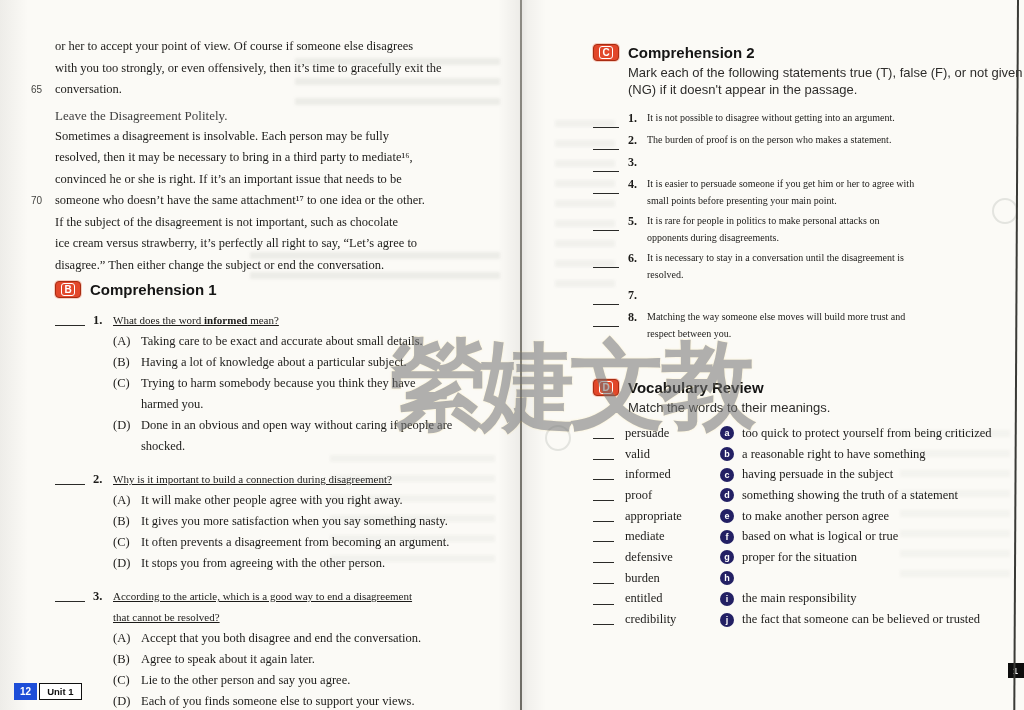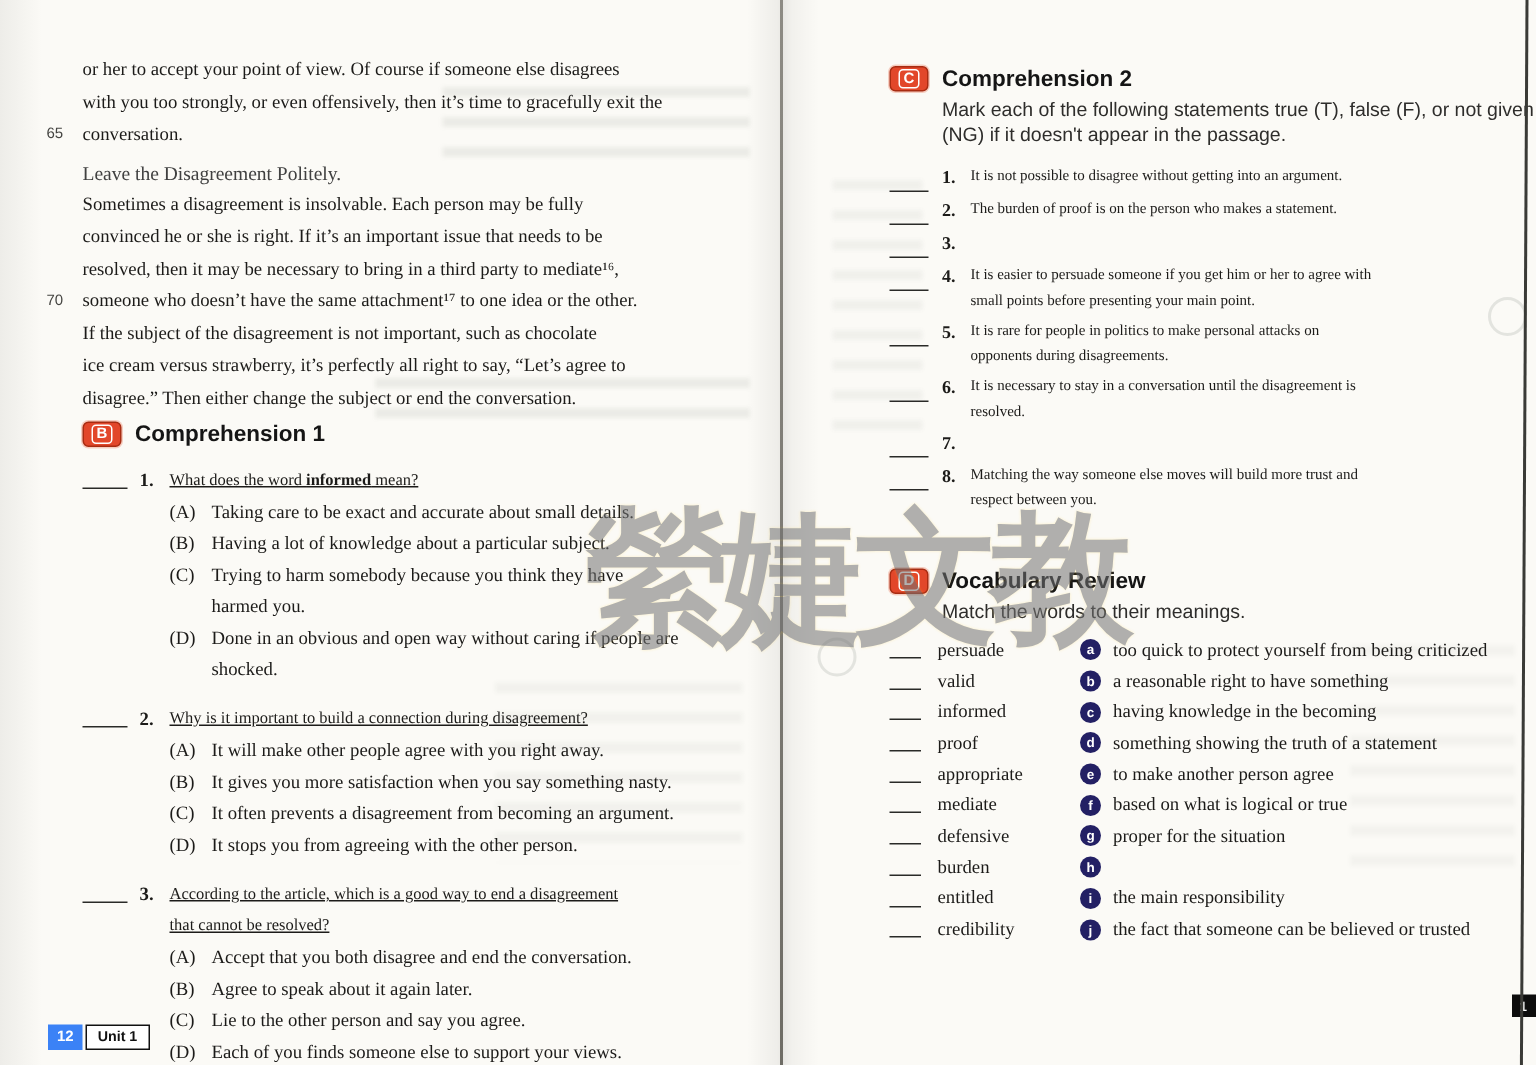--- a/index.html
+++ b/index.html
@@ -74,22 +74,22 @@
   .v-row { display:flex; align-items:center; height:20.7px; }
   .v-blank { width:21px; height:10px; margin-right:11px; margin-top:6px; flex:none; align-self:flex-start; }
   .v-word { font-size:12.5px; width:95px; flex:none; }
   .v-circle { width:14px; height:14px; border-radius:50%; background:#232064; color:#fff;
     font:bold 9px "Liberation Sans",sans-serif; display:flex; align-items:center; justify-content:center;
     margin-right:8px; flex:none; }
   .v-def { font-size:12.5px; white-space:nowrap; }
 
   
   .footer { position:absolute; left:14px; top:683px; display:flex; align-items:stretch; }
-  .pageno { background:#3b82f6; color:#fff; font:bold 10px "Liberation Sans",sans-serif;
-    padding:2px 6px; display:flex; align-items:center;margin-left:18px; }
+  .pageno { background:#1d4ed8; color:#fff; font:bold 10px "Liberation Sans",sans-serif;
+    padding:2px 6px; display:flex; align-items:center; }
   .unitbox { border:1.5px solid #101010; background:#fff; color:#101010;
     font:bold 9.5px "Liberation Sans",sans-serif; padding:2px 7px; margin-left:2px;
     display:flex; align-items:center;text-align:center; }
   .corner { position:absolute; left:1008px; top:663px; width:16px; height:15px; background:#0d0d0d;
     color:#fff; font:bold 9px "Liberation Sans",sans-serif; display:flex; align-items:center; padding-left:5px; }
 </style>
 </head>
 <body>
 
 <div class="left-shade"></div>
@@ -124,26 +124,26 @@
 
   <div>
 
       <div class="passage-line">
         <span class="lineno"></span>
         <span>Sometimes a disagreement is insolvable. Each person may be fully</span>
       </div>
 
       <div class="passage-line">
         <span class="lineno"></span>
+        <span>resolved, then it may be necessary to bring in a third party to mediate¹⁶,</span>
+      </div>
+
+      <div class="passage-line">
+        <span class="lineno"></span>
         <span>convinced he or she is right. If it’s an important issue that needs to be</span>
-      </div>
-
-      <div class="passage-line">
-        <span class="lineno"></span>
-        <span>resolved, then it may be necessary to bring in a third party to mediate¹⁶,</span>
       </div>
 
       <div class="passage-line">
         <span class="lineno">70</span>
         <span>someone who doesn’t have the same attachment¹⁷ to one idea or the other.</span>
       </div>
 
       <div class="passage-line">
         <span class="lineno"></span>
         <span>If the subject of the disagreement is not important, such as chocolate</span>
@@ -354,21 +354,21 @@
         <span class="blank v-blank"></span>
         <span class="v-word">valid</span>
         <span class="v-circle">b</span>
         <span class="v-def">a reasonable right to have something</span>
       </div>
 
       <div class="v-row">
         <span class="blank v-blank"></span>
         <span class="v-word">informed</span>
         <span class="v-circle">c</span>
-        <span class="v-def">having knowledge in the becoming</span>
+        <span class="v-def">having persuade in the subject</span>
       </div>
 
       <div class="v-row">
         <span class="blank v-blank"></span>
         <span class="v-word">proof</span>
         <span class="v-circle">d</span>
         <span class="v-def">something showing the truth of a statement</span>
       </div>
 
       <div class="v-row">

